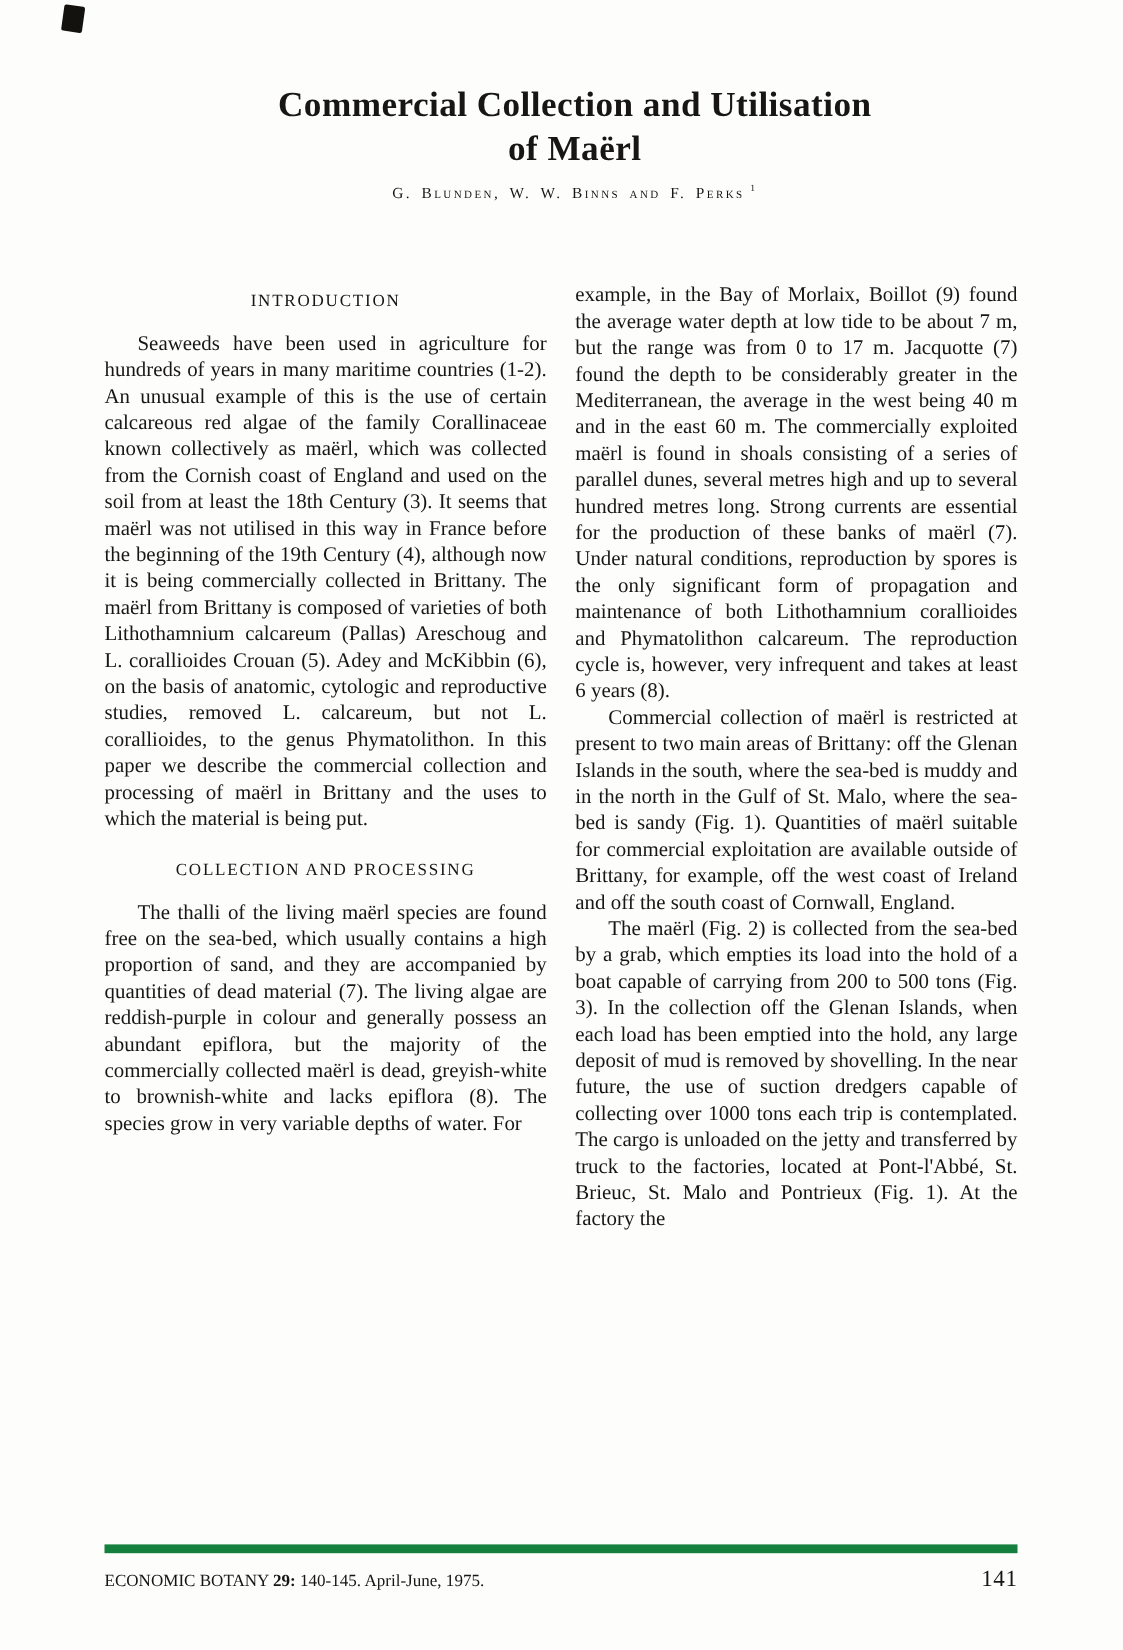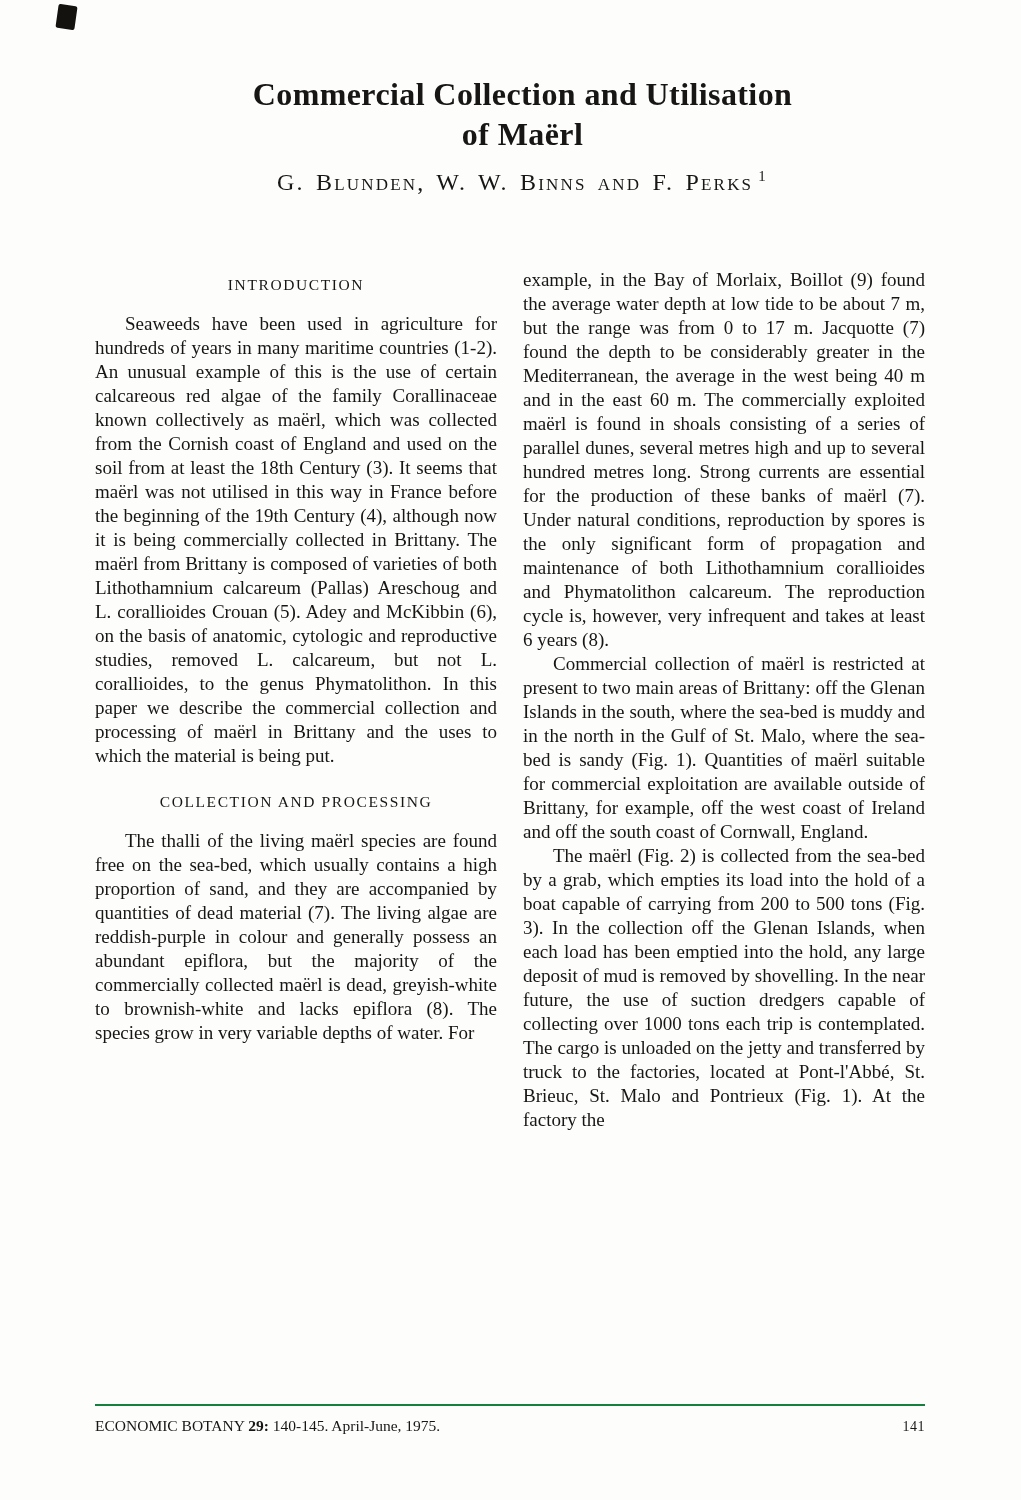--- a/index.html
+++ b/index.html
@@ -8,21 +8,21 @@
   .page {
     position:relative; width:1021px; height:1500px;
     background:#fdfdfb; overflow:hidden; margin:0 auto;
   }
   .scan-artifact {
     position:absolute; left:57px; top:5px; width:19px; height:24px;
     background:#14120f; transform:rotate(8deg); border-radius:2px;
   }
   .header { padding-top:74px; text-align:center;padding-left:24px; }
   .title { font-size:32px; font-weight:bold; line-height:40px; letter-spacing:0.4px; }
-  .authors { margin-top:15px; font-size:24px; letter-spacing:2.2px; word-spacing:3px; }
+  .authors { margin-top:15px; font-size:14px; letter-spacing:2.2px; word-spacing:3px; }
   .authors .names { font-variant:small-caps; }
   .authors .sup { margin-left:5px; }
 
   .columns { display:flex; gap:26px; margin:72px 96px 0 95px; height:1046px; }
   .col { width:403px; font-size:19px; line-height:24px; text-align:justify; }
   .col-left { display:flex; flex-direction:column; }
 
   .section-heading {
     text-align:center; font-size:15.5px; font-weight:normal;
     letter-spacing:1.6px; margin:22px 0 15px 0; text-indent:0;
@@ -38,25 +38,25 @@
 
   .footnote { margin-top:auto; font-size:16.5px; line-height:21.5px; }
   .footnote-rule {
     width:113px; border:none; border-top:2px solid #1c1a17; margin:0 0 7px 0;
   }
   .footnote p { text-align:justify; }
   .footnote p.fn-indent { text-indent:22px; }
 
   .footer {
     position:absolute; left:95px; right:96px; top:1404px;
-    border-top:2px solid #15803d; padding-top:11px;
+    border-top:8px solid #15803d; padding-top:11px;
     display:flex; justify-content:space-between; align-items:baseline;
     font-size:15.5px;
   }
-  .footer .page-num { font-size:14px; letter-spacing:0.5px; }
+  .footer .page-num { font-size:21px; letter-spacing:0.5px; }
 </style>
 </head>
 <body>
 
 <div class="page">
 
   <div class="scan-artifact"></div>
 
   <div class="header">
     <h1 class="title"><span>Commercial Collection and Utilisation</span><br><span>of Maërl</span></h1>

